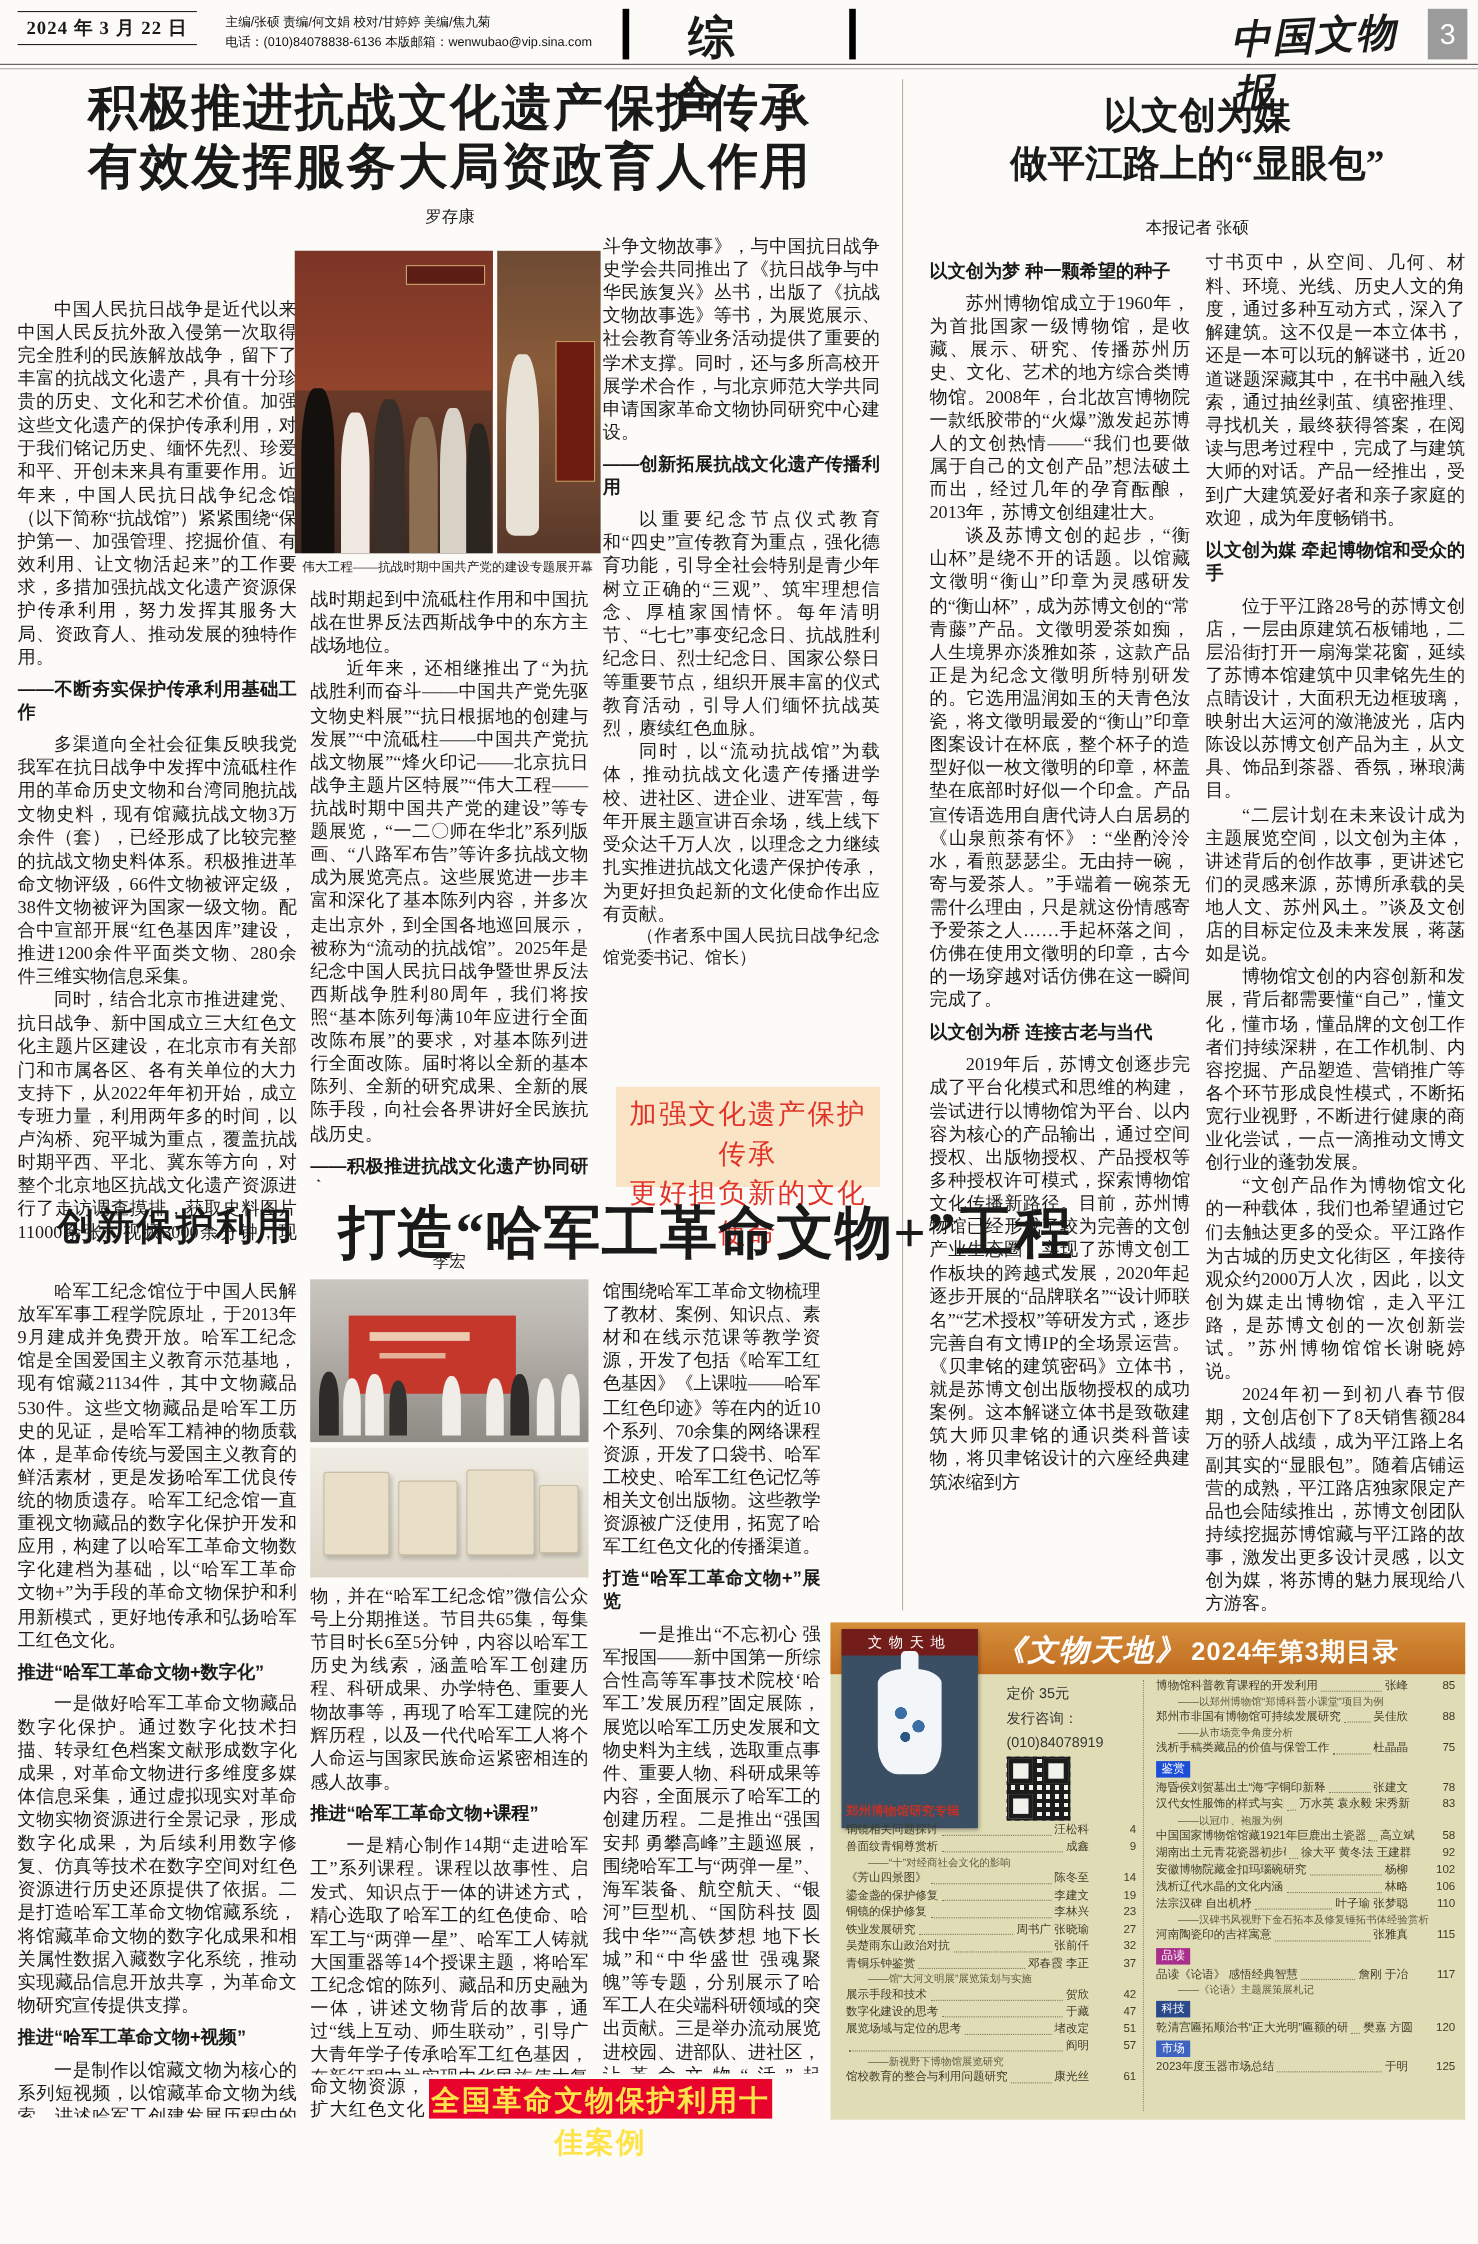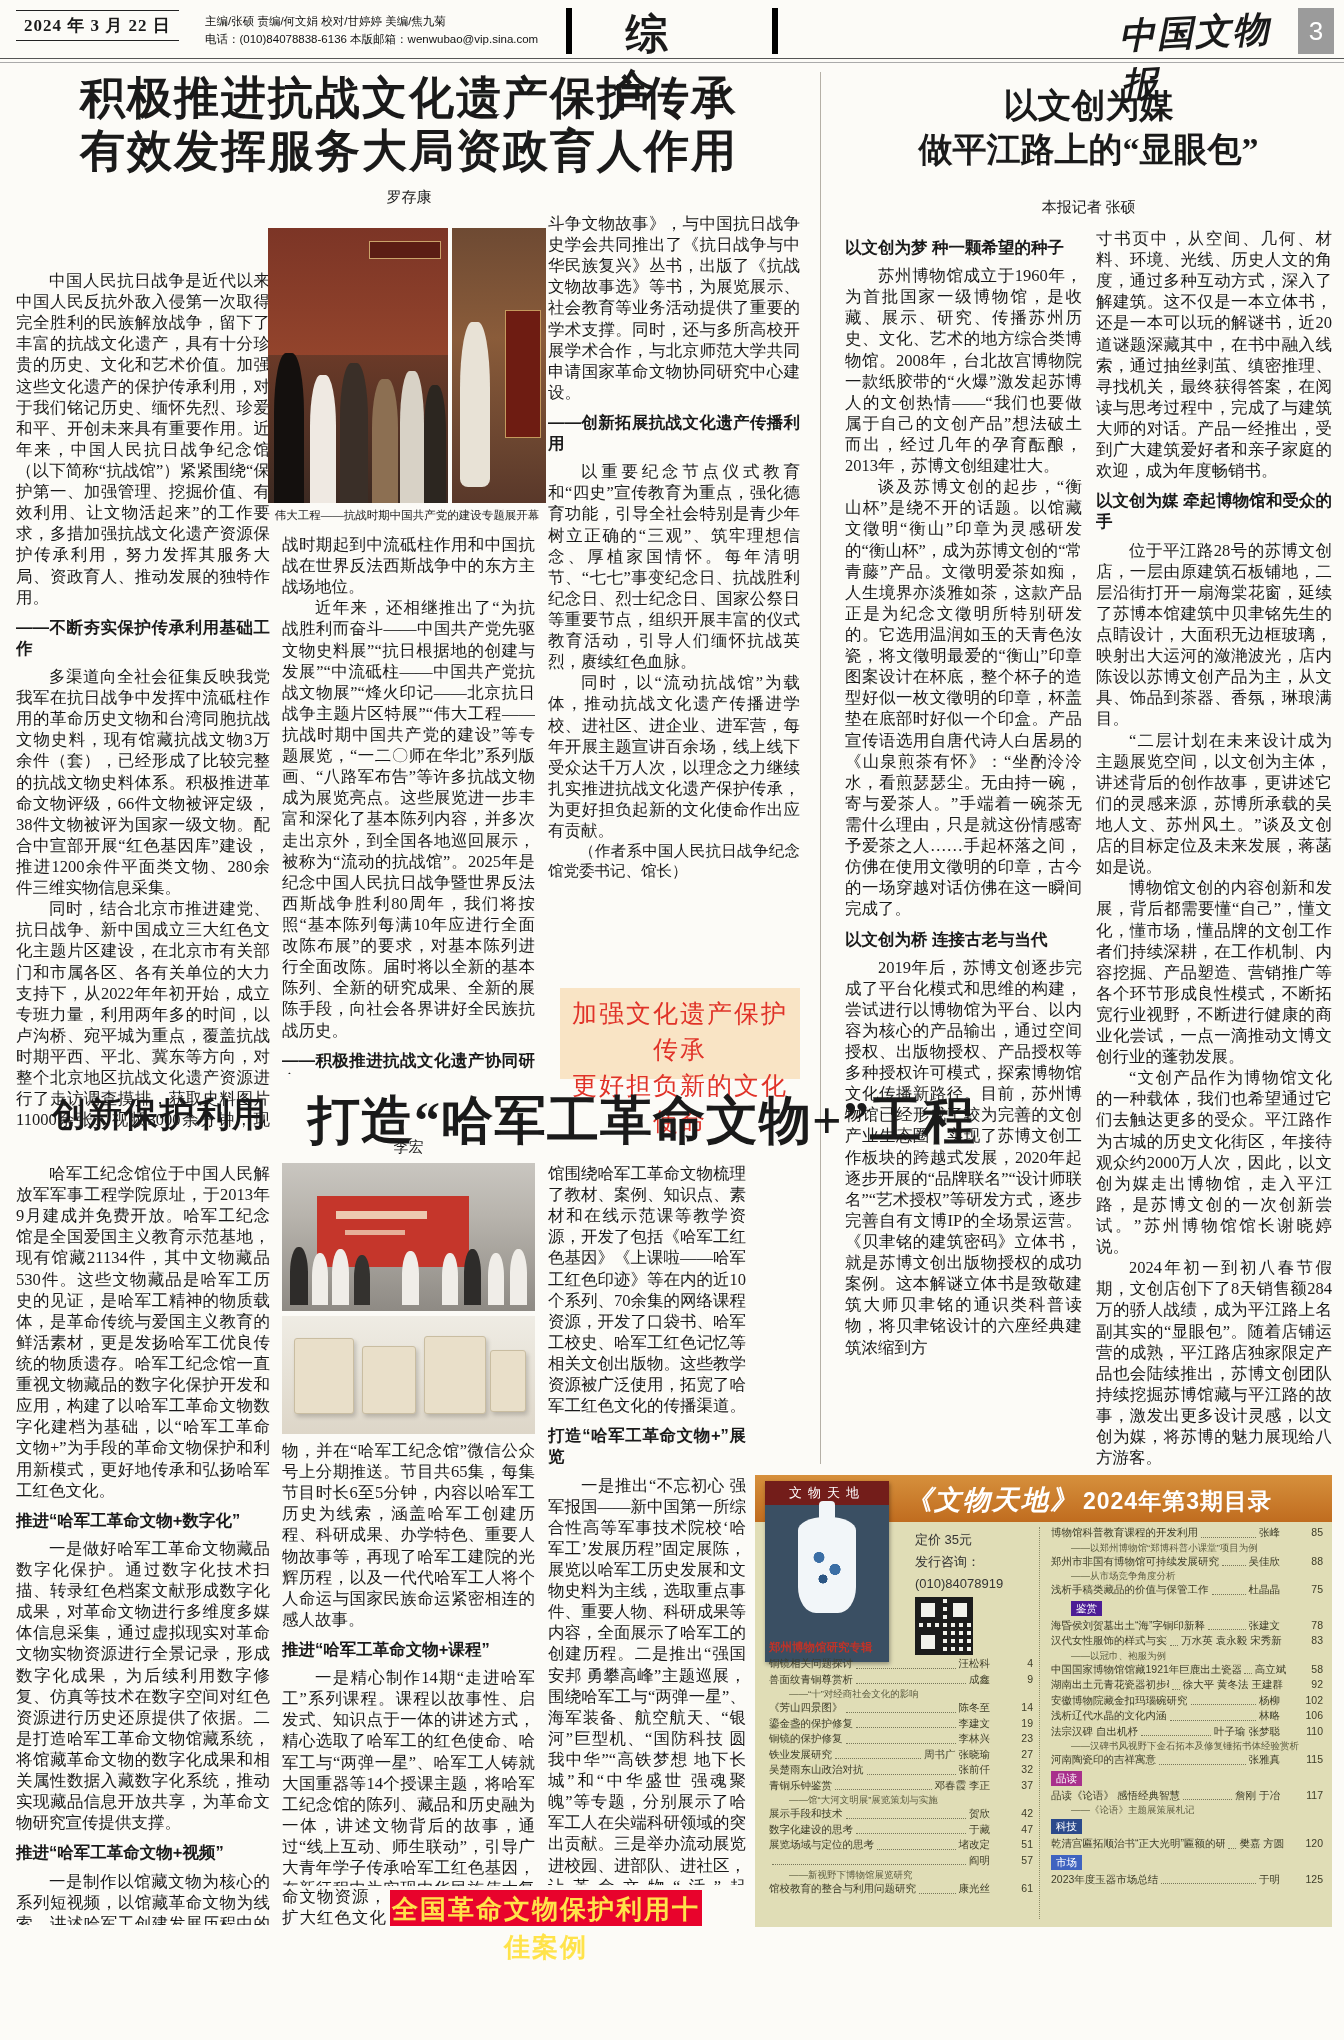--- a/index.html
+++ b/index.html
@@ -338,21 +338,21 @@
         </div><div class="toc-sub">——以郑州博物馆“郑博科普小课堂”项目为例</div><div class="toc-item">
           <span class="t">郑州市非国有博物馆可持续发展研究</span>
           <span class="lead"></span>
           <span class="a">吴佳欣</span>
           <span class="pg">88</span>
         </div><div class="toc-sub">——从市场竞争角度分析</div><div class="toc-item">
           <span class="t">浅析手稿类藏品的价值与保管工作</span>
           <span class="lead"></span>
           <span class="a">杜晶晶</span>
           <span class="pg">75</span>
-        </div><div class="toc-badge" style="background: #4c1d95; margin-left: 20px;">鉴赏</div><div class="toc-item">
+        </div><div class="toc-badge" style="background: #1d4ed8;">鉴赏</div><div class="toc-item">
           <span class="t">海昏侯刘贺墓出土“海”字铜印新释</span>
           <span class="lead"></span>
           <span class="a">张建文</span>
           <span class="pg">78</span>
         </div><div class="toc-item">
           <span class="t">汉代女性服饰的样式与实现</span>
           <span class="lead"></span>
           <span class="a">万水英 袁永毅 宋秀新</span>
           <span class="pg">83</span>
         </div><div class="toc-sub">——以冠巾、袍服为例</div><div class="toc-item">

